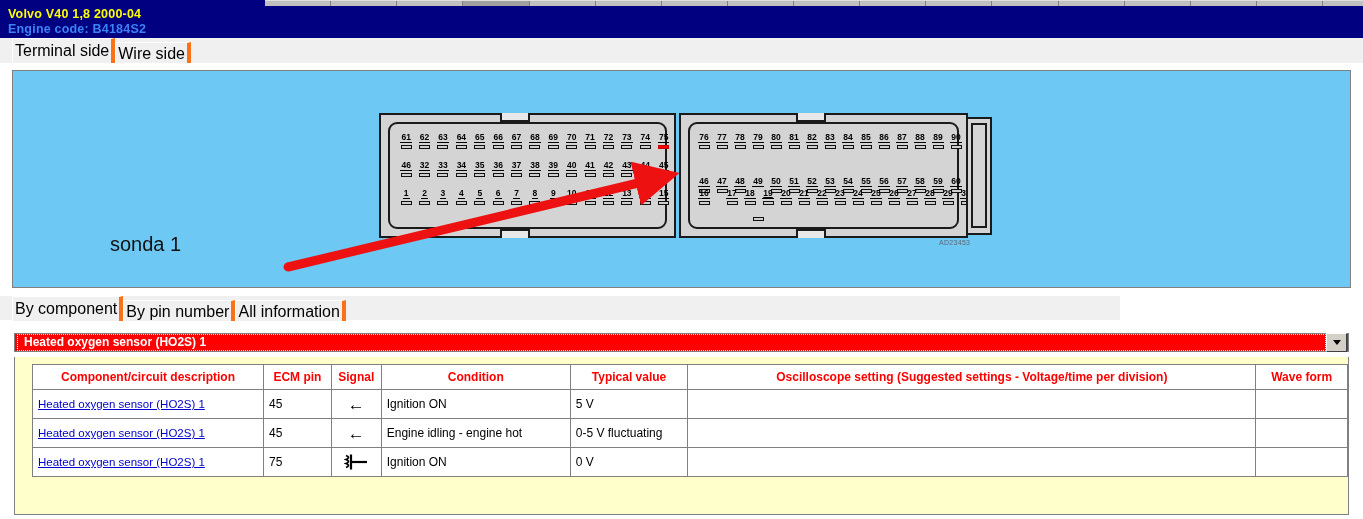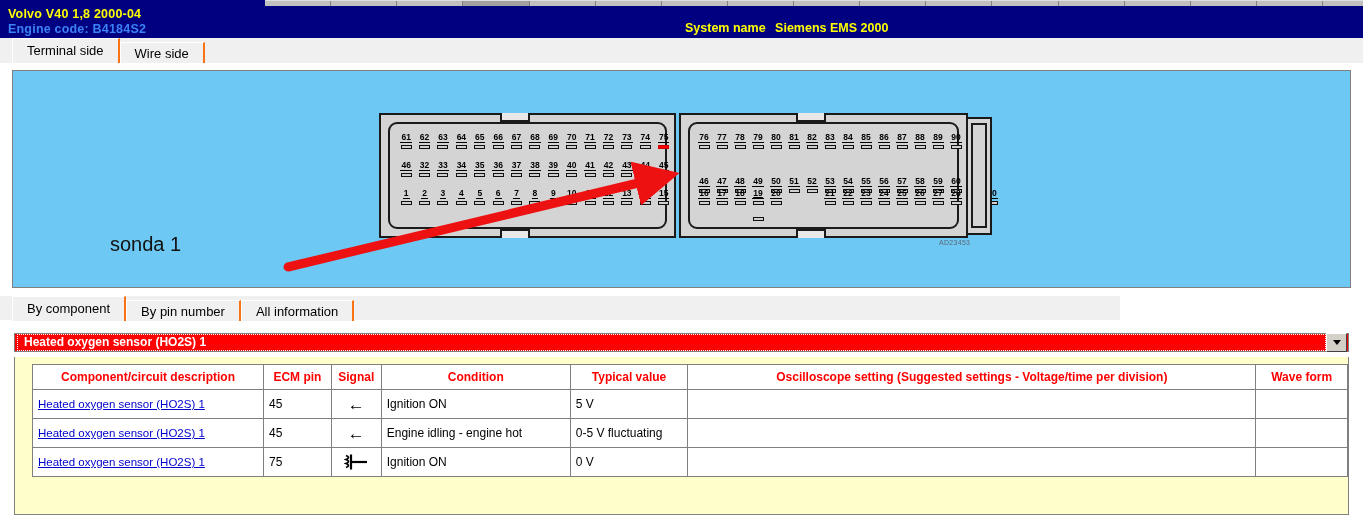--- a/index.html
+++ b/index.html
@@ -34,23 +34,23 @@
   #veh-line2{position:absolute;left:8px;top:16px;color:#3b82f6;font-weight:bold;font-size:12.5px;letter-spacing:.2px;}
   #sys-name{position:absolute;left:685px;top:15px;color:#ffff00;font-weight:bold;font-size:12.5px;}
 
   
   #tabstrip-top{
     position:absolute;left:0;top:38px;width:1363px;height:25px;
     background:#f0f0f0;
   }
   .tabrow{position:absolute;left:12px;top:0;height:25px;display:flex;align-items:flex-end;}
   .tab{
-    height:21px;line-height:21px;padding:0 14px;
+    height:21px;line-height:21px;padding:0 2px;
     background:#f0f0f0;border-left:1px solid #ffffff;border-top:1px solid #ffffff;
-    border-right:2px solid #f97316;color:#000;font-size:13px;white-space:nowrap;
+    border-right:4px solid #f97316;color:#000;font-size:16px;white-space:nowrap;
     box-sizing:border-box;
   }
   .tab.active{height:25px;line-height:23px;background:#f0f0f0;font-weight:normal;}
   .tab.inactive{height:21px;margin-top:4px;}
 
   
   #diagram-panel{
     position:absolute;left:12px;top:70px;width:1339px;height:218px;
     background:#6dc8f3;border:1px solid #808080;box-sizing:border-box;
     overflow:hidden;
@@ -173,24 +173,20 @@
     <div class="tb-btn"></div>
     <div class="tb-btn"></div>
     <div class="tb-btn"></div>
     <div class="tb-btn"></div>
   </div>
 </div>
 
 <div id="header">
   <div id="veh-line1">Volvo   V40  1,8  2000-04</div>
   <div id="veh-line2">Engine code: B4184S2</div>
-  <div id="sys-name">
-    <span>System name</span>
-    <span style="margin-left:6px;">Siemens EMS 2000</span>
-  </div>
 </div>
 
 <div id="tabstrip-top">
   <div class="tabrow">
     <div class="tab active">Terminal side</div>
     <div class="tab inactive">Wire side</div>
   </div>
 </div>
 
 <div id="diagram-panel">
@@ -518,37 +514,37 @@
             <div class="pin" style="width: 18px;">
               <span class="pin-num">60</span>
               <span class="pin-slot"></span>
             </div>
           </div>
           <div class="pin-row" style="top: 74px; left: 14px;">
             <div class="pin" style="width: 18px;">
               <span class="pin-num">16</span>
               <span class="pin-slot"></span>
             </div>
-            <div class="pin" style="width: 18px;">
+            <div class="pin" style="width: 18px; margin-left: 10px;">
               <span class="pin-num">17</span>
               <span class="pin-slot"></span>
             </div>
             <div class="pin" style="width: 18px;">
               <span class="pin-num">18</span>
               <span class="pin-slot"></span>
             </div>
             <div class="pin" style="width: 18px; text-decoration: underline;">
               <span class="pin-num">19</span>
               <span class="pin-slot"></span>
             </div>
             <div class="pin" style="width: 18px;">
               <span class="pin-num">20</span>
               <span class="pin-slot"></span>
             </div>
-            <div class="pin" style="width: 18px; margin-left: 36px;">
+            <div class="pin" style="width: 18px;">
               <span class="pin-num">21</span>
               <span class="pin-slot"></span>
             </div>
             <div class="pin" style="width: 18px;">
               <span class="pin-num">22</span>
               <span class="pin-slot"></span>
             </div>
             <div class="pin" style="width: 18px;">
               <span class="pin-num">23</span>
               <span class="pin-slot"></span>

